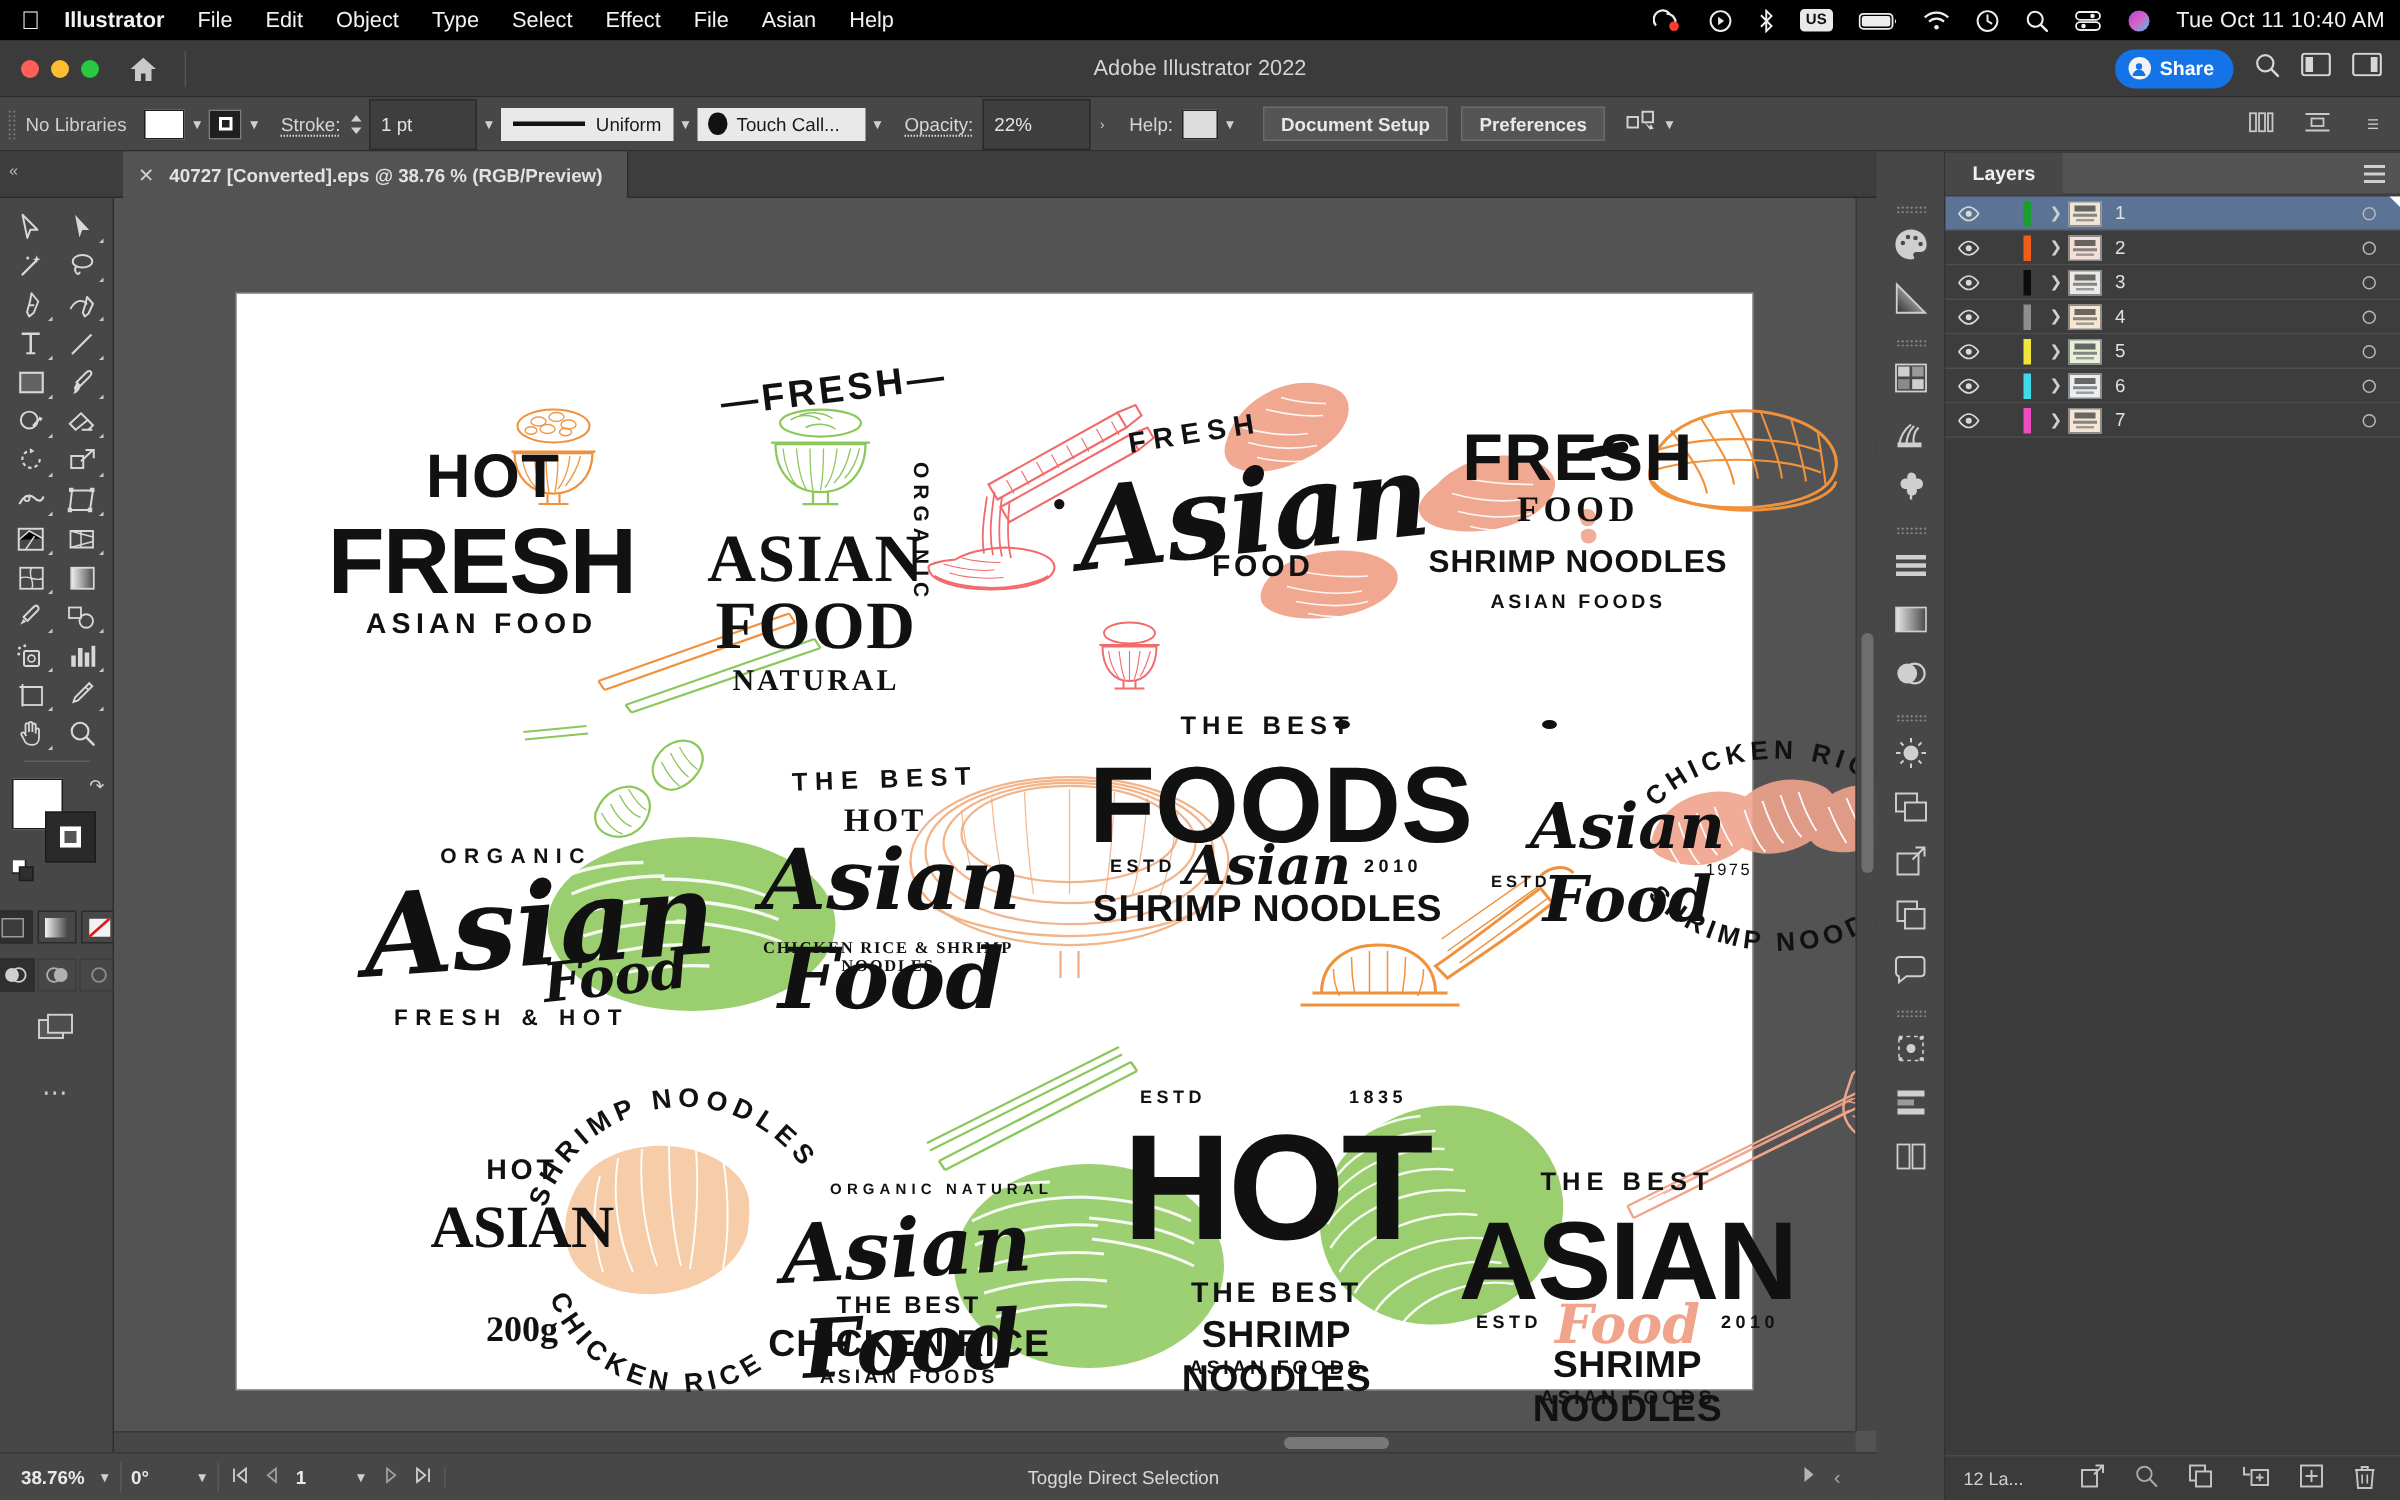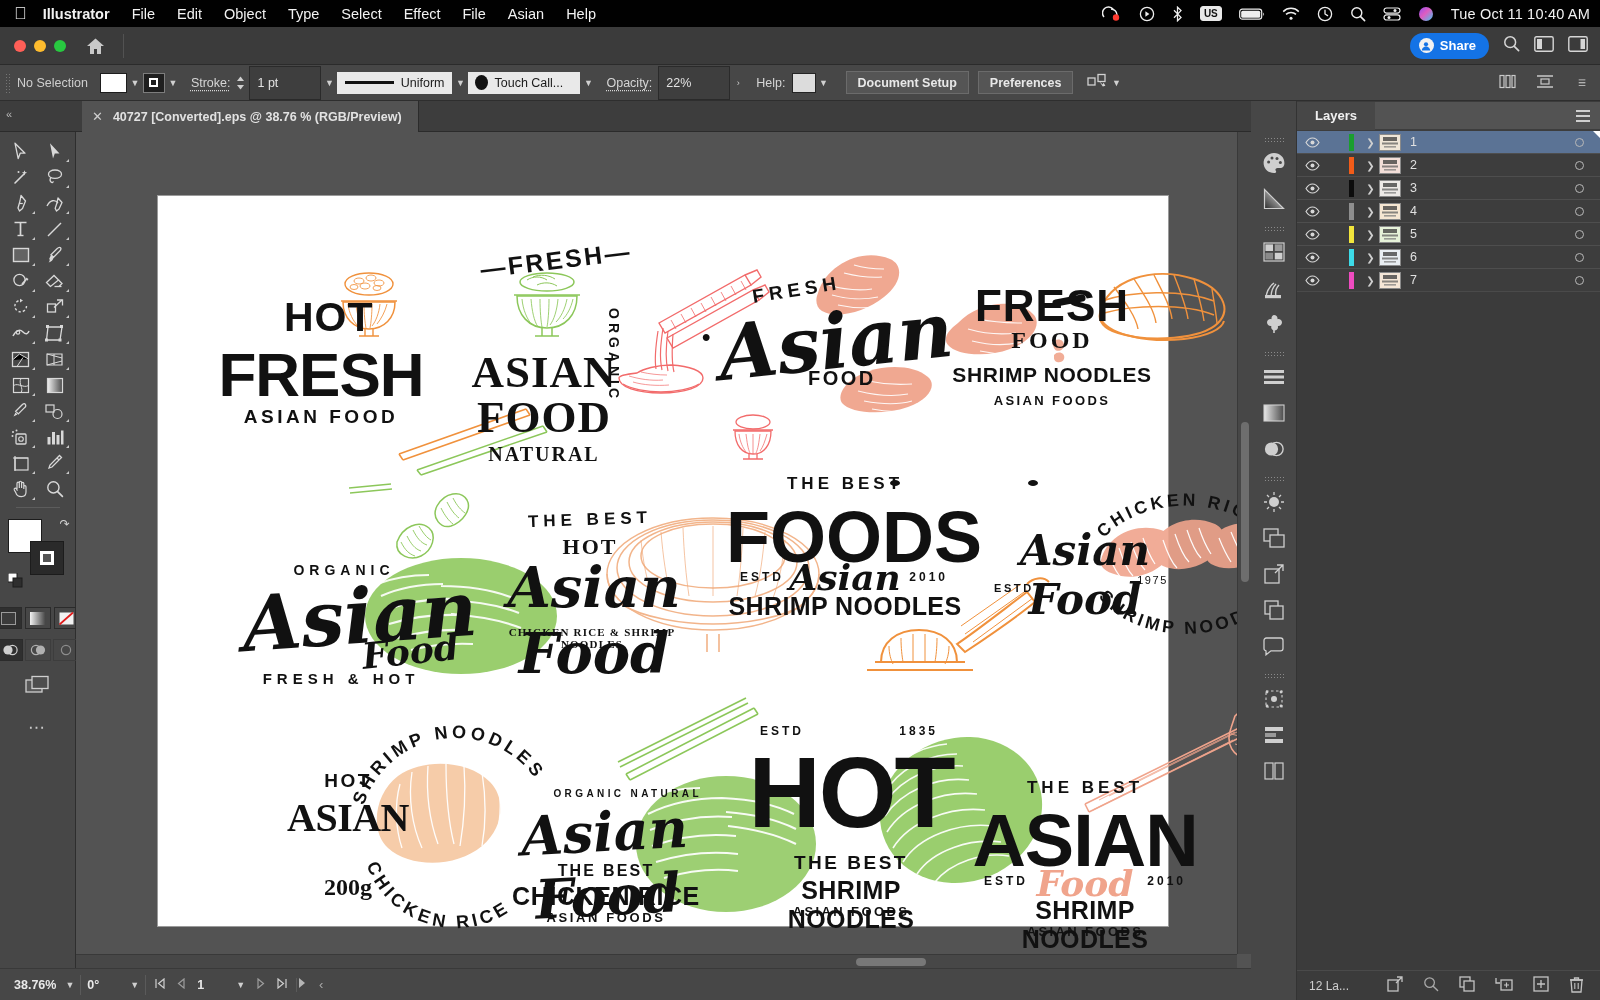--- a/index.html
+++ b/index.html
@@ -319,20 +319,21 @@
       <span class="dot r"></span>
       <span class="dot y"></span>
       <span class="dot g"></span>
     </div>
     <span class="home-ic">
       <svg width="19" height="18" viewBox="0 0 19 18">
           <path d="M9.5 1.5L18 9h-3v8h-4v-5H8v5H4V9H1z" fill="#c9c9c9"></path>
         </svg>
     </span>
     <span class="vsep"></span>
+    <span class="doc-title">Adobe Illustrator 2022</span>
     <div class="tb-right">
       <span class="share-btn">
         <span class="share-av">
           <svg width="10" height="10" viewBox="0 0 10 10">
               <circle cx="5" cy="3.3" r="2.1" fill="#1473e6"></circle>
               <path d="M0.8 9.6a4.2 4.2 0 0 1 8.4 0z" fill="#1473e6"></path>
             </svg>
         </span>
         <span>Share</span>
       </span>
@@ -352,21 +353,21 @@
         <svg width="20" height="16" viewBox="0 0 20 16">
             <rect x="0.8" y="0.8" width="18.4" height="14.4" rx="1.6" stroke="#d6d6d6" stroke-width="1.4" fill="none"></rect>
             <rect x="12.5" y="3" width="4.5" height="10" fill="#d6d6d6"></rect>
           </svg>
       </span>
     </div>
   </div>
 
   <div class="ctrlbar">
     <span class="grip"></span>
-    <span class="nosel">No Selection</span>
+    <span class="nosel">No Libraries</span>
     <span class="swbox"></span>
     <span class="caret">▼</span>
     <span class="swbox2">
         <i></i>
       </span>
     <span class="caret">▼</span>
     <span class="lbl">Stroke:</span>
     <span class="stepper">
       <svg width="9" height="6" viewBox="0 0 9 6">
           <path d="M4.5 0.6L8 5H1z" fill="#cfcfcf"></path>
@@ -1060,20 +1061,21 @@
         <svg width="8" height="11" viewBox="0 0 8 11">
             <path d="M1 1l5.5 4.5L1 10z" stroke="#9d9d9d" stroke-width="1.2" fill="none"></path>
           </svg>
       </span>
       <span>
         <svg width="10" height="11" viewBox="0 0 10 11">
             <path d="M9 1v9M1 1l5.5 4.5L1 10z" stroke="#cfcfcf" stroke-width="1.2" fill="none"></path>
           </svg>
       </span>
     </span>
+    <span class="sb-status">Toggle Direct Selection</span>
     <span style="margin-right:12px;">
       <svg width="10" height="12" viewBox="0 0 10 12">
           <path d="M2 1l6 5-6 5z" fill="#b5b5b5"></path>
         </svg>
     </span>
     <span style="margin-right:24px;color:#a8a8a8;font-size:13px;">‹</span>
   </div>
 
   <div class="panelcol">
     <span class="panel-collapse">»</span>

